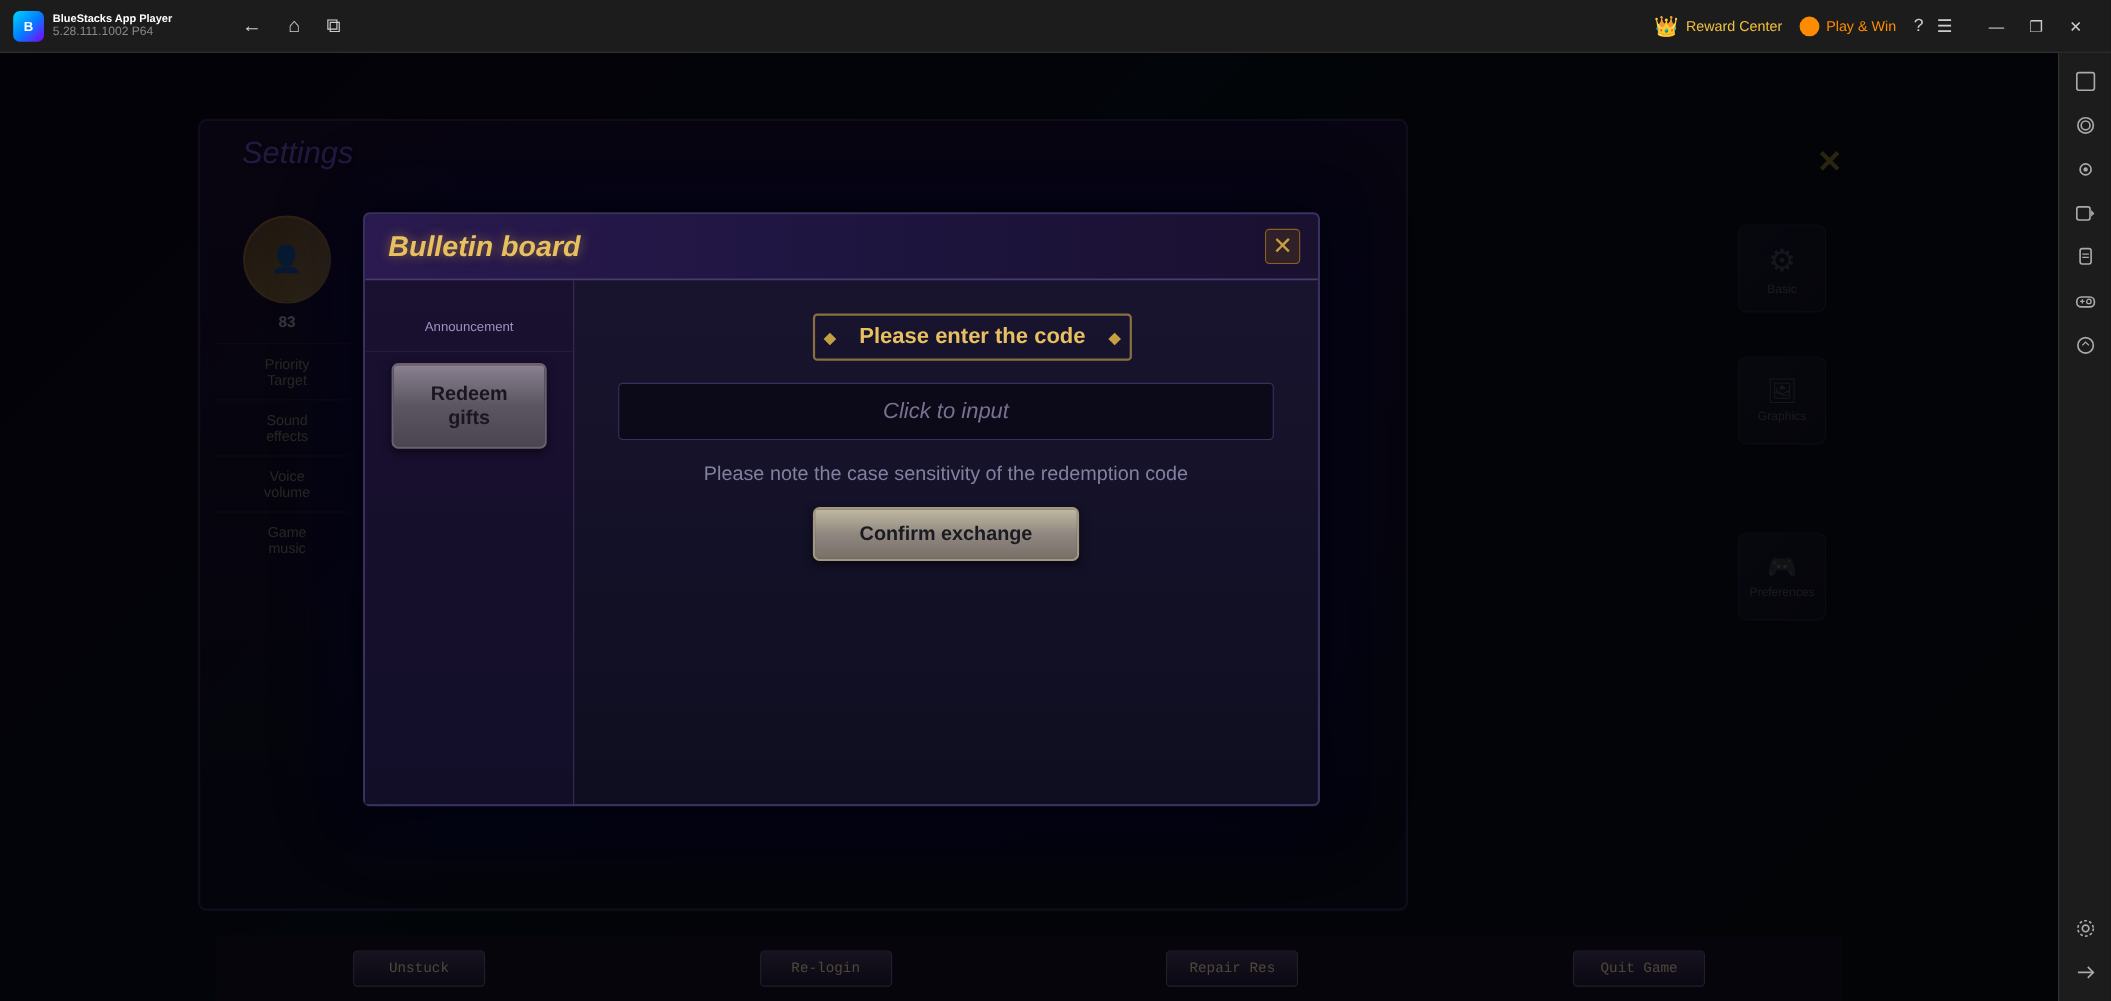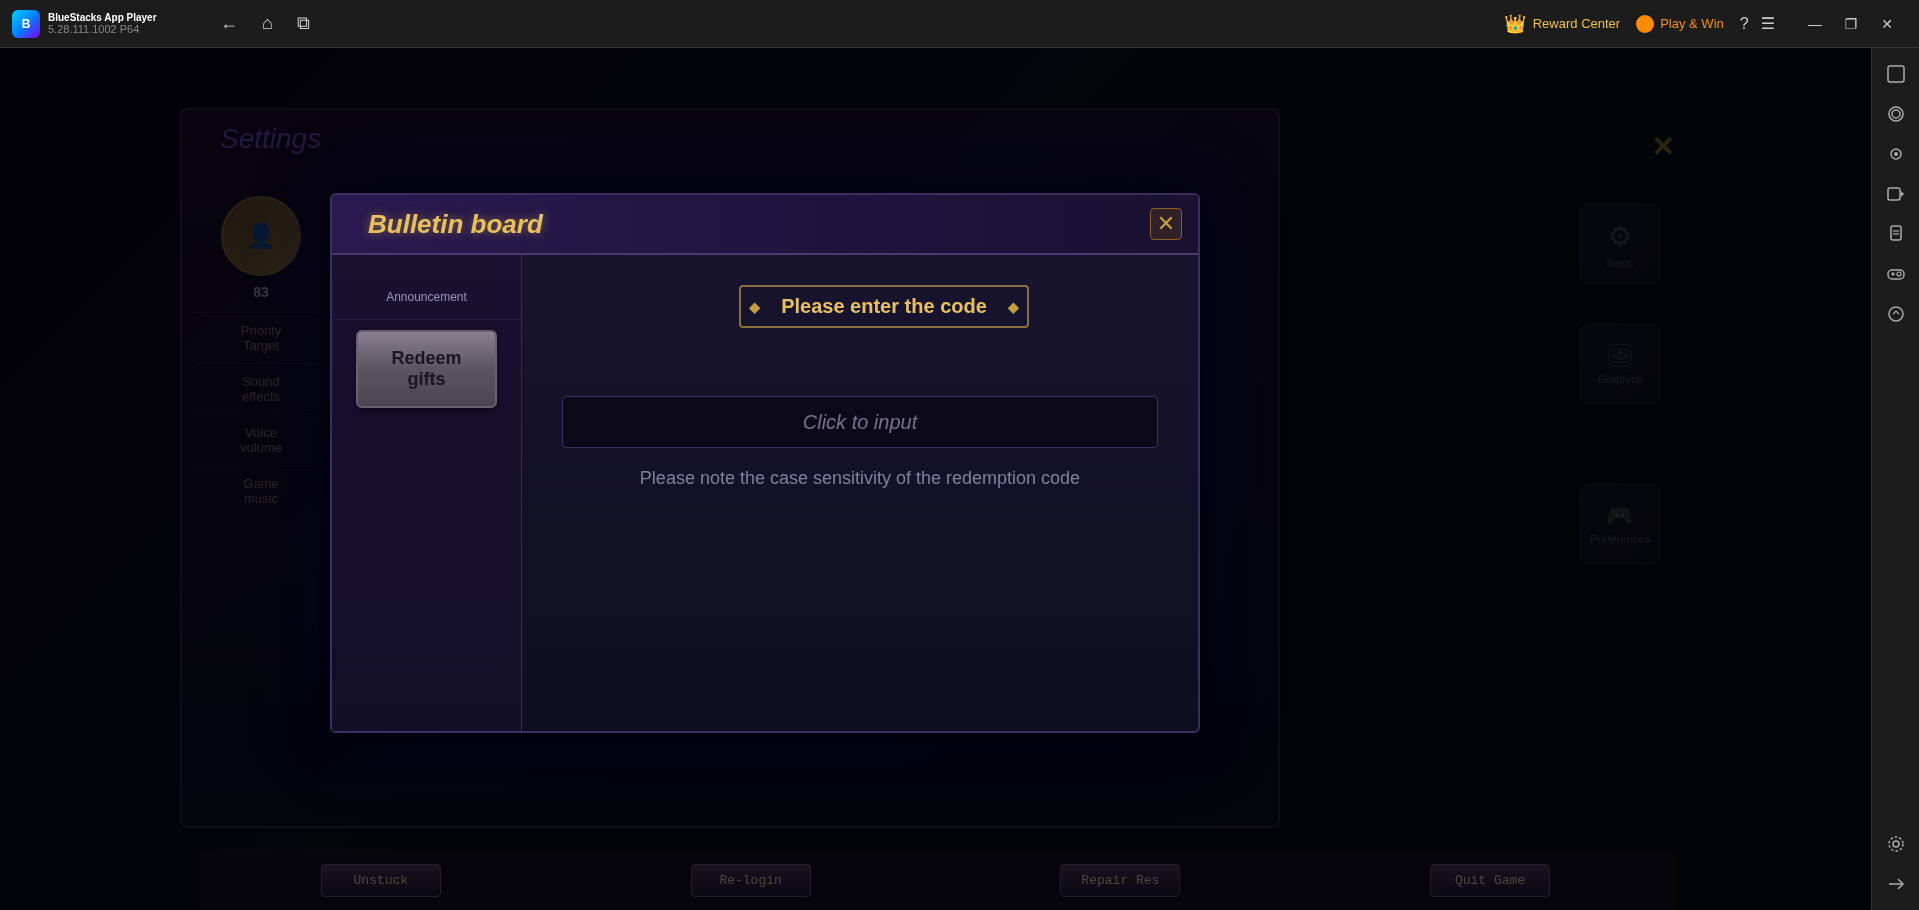--- a/index.html
+++ b/index.html
@@ -312,21 +312,21 @@
       box-shadow: 0 0 40px rgba(0,0,0,0.9), 0 0 80px rgba(0,0,80,0.4);
     }
 
     .bulletin-header {
       position: relative;
       height: 60px;
       background: linear-gradient(90deg, #2a1a50 0%, #1e1540 50%, #1a1030 100%);
       border-bottom: 2px solid #4a3a70;
       display: flex;
       align-items: center;
-      padding: 0 36px;
+      padding: 0 21px;
       border-radius: 4px 4px 0 0;
     }
 
     .bulletin-title {
       color: #e8c060;
       font-size: 26px;
       font-weight: bold;
       font-style: italic;
       text-shadow: 0 0 10px rgba(230, 180, 60, 0.5);
     }
@@ -431,21 +431,20 @@
     .code-input-area {
       width: 100%;
       background: rgba(10,8,20,0.8);
       border: 1px solid #3a3060;
       border-radius: 4px;
       height: 52px;
       display: flex;
       align-items: center;
       justify-content: center;
       cursor: text;
-      margin-top: 48px;
     }
 
     .code-input-placeholder {
       color: #7a7090;
       font-size: 20px;
       font-style: italic;
     }
 
     .code-hint {
       color: #8080a0;
@@ -606,20 +605,21 @@
         <div class="code-title-container">
           <div class="code-title-bg">Please enter the code</div>
         </div>
 
         <div class="code-input-area" style="width:100%;">
           <span class="code-input-placeholder">Click to input</span>
         </div>
 
         <div class="code-hint">Please note the case sensitivity of the redemption code</div>
 
+        <div class="confirm-btn">Confirm exchange</div>
       </div>
     </div>
   </div>
 
 </div>
 
 <div class="right-sidebar">
   <div class="sidebar-tool">
     <svg width="20" height="20" viewBox="0 0 20 20" fill="none">
       <rect x="2" y="2" width="16" height="16" rx="2" stroke="#aaa" stroke-width="1.5" fill="none"></rect>

